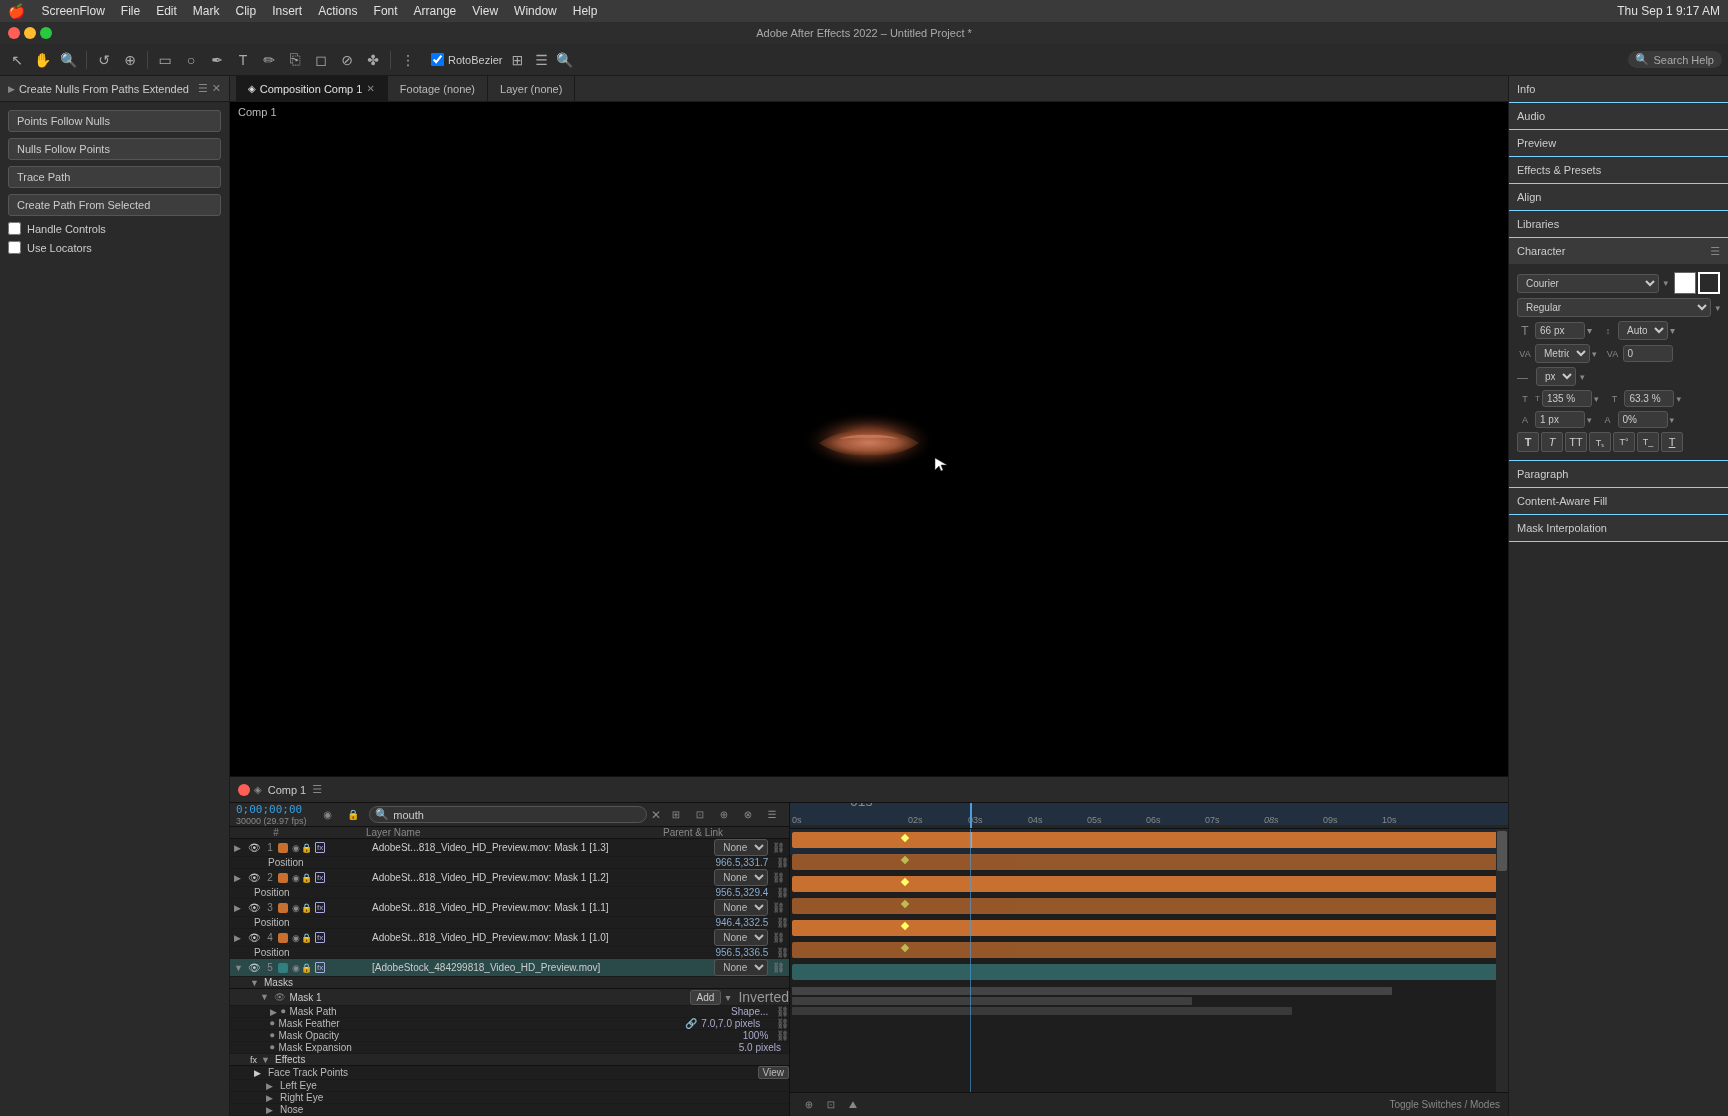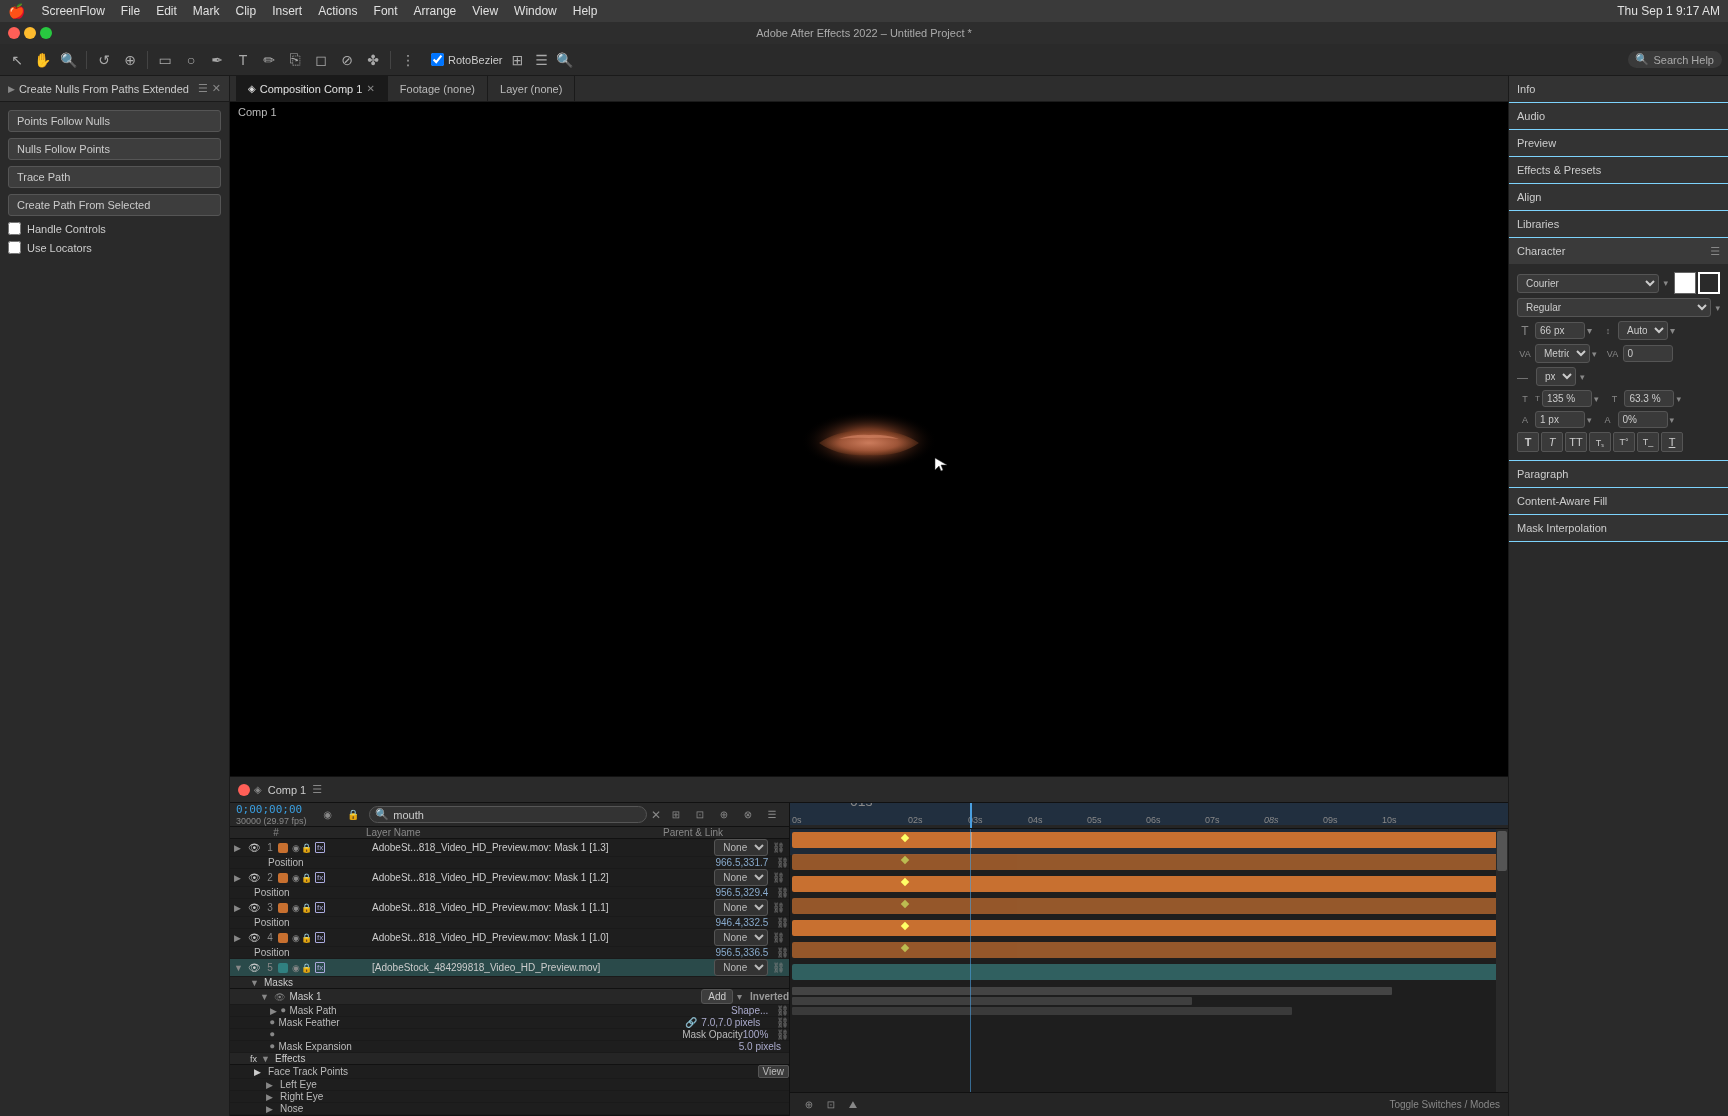--- a/index.html
+++ b/index.html
@@ -816,42 +816,42 @@
             <span class="layer-expand">▼</span>
             <span style="font-size:10px;color:#ccc;">Masks</span>
           </div>
 
           <div class="mask-row">
             <span class="layer-expand">▼</span>
             <span style="font-size:9px;color:#888;margin-right:4px;">👁</span>
             <span style="font-size:10px;color:#ccc;flex:1;">Mask 1</span>
             <button class="tl-add-btn">Add</button>
             <span style="margin-left:4px;color:#888;font-size:10px;">▾</span>
-            <span style="font-size:10px;color:#999;margin-left:8px;font-weight:bold;">Inverted</span>
+            <span style="font-size:14px;color:#999;margin-left:8px;">Inverted</span>
           </div>
 
           <div class="mask-prop-row">
             <span style="font-size:9px;color:#888;margin-right:4px;">▶</span>
             <span style="font-size:9px;color:#888;margin-right:4px;">⏺</span>
             <span style="font-size:10px;color:#bbb;flex:1;">Mask Path</span>
             <span style="font-size:10px;color:#aac;margin-right:8px;">Shape...</span>
             <span style="font-size:10px;color:#888;">⛓</span>
           </div>
 
           <div class="mask-prop-row">
             <span style="font-size:9px;color:#888;margin-right:4px;">⏺</span>
             <span style="font-size:10px;color:#bbb;flex:1;">Mask Feather</span>
             <span style="font-size:10px;color:#888;margin-right:4px;">🔗</span>
             <span style="font-size:10px;color:#aac;margin-right:16px;">7.0,7.0 pixels</span>
             <span style="font-size:10px;color:#888;">⛓</span>
           </div>
 
           <div class="mask-prop-row">
             <span style="font-size:9px;color:#888;margin-right:4px;">⏺</span>
-            <span style="font-size:10px;color:#bbb;flex:1;text-align:right;">Mask Opacity</span>
+            <span style="font-size:10px;color:#bbb;flex:1;">Mask Opacity</span>
             <span style="font-size:10px;color:#aac;margin-right:8px;">100%</span>
             <span style="font-size:10px;color:#888;">⛓</span>
           </div>
 
           <div class="mask-prop-row">
             <span style="font-size:9px;color:#888;margin-right:4px;">⏺</span>
             <span style="font-size:10px;color:#bbb;flex:1;">Mask Expansion</span>
             <span style="font-size:10px;color:#aac;margin-right:8px;">5.0 pixels</span>
           </div>
 

